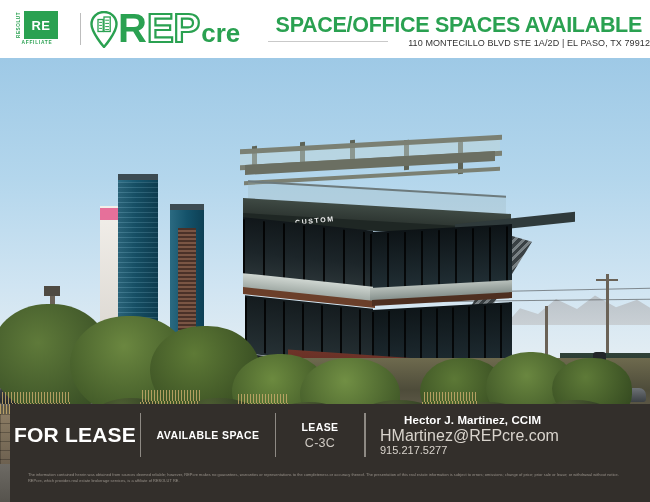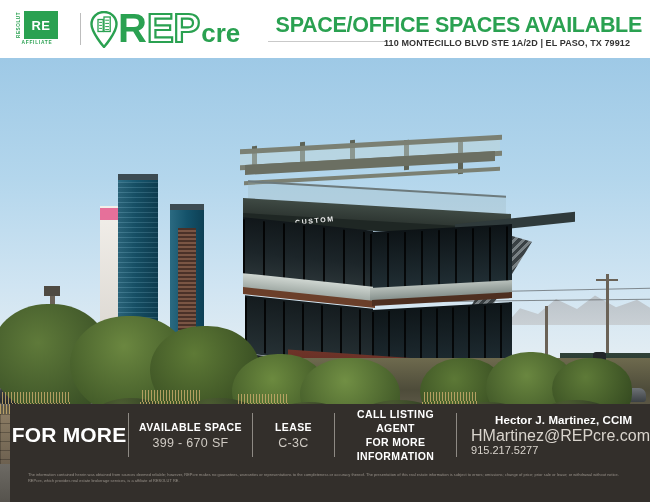--- a/index.html
+++ b/index.html
@@ -117,24 +117,24 @@
     right: 8px; top: 13px;
     color: #2aa151;
     font-size: 21.5px;
     font-weight: bold;
     letter-spacing: -0.3px;
     text-align: right;
     white-space: nowrap;
   }
   .hdr-sub {
     position: absolute;
-    right: 20px; top: 38px;
+    right: 0; top: 38px;
     color: #333333;
     font-size: 9px;
-    font-weight: bold;
+    font-weight: normal;
     letter-spacing: 0.1px;
     text-align: right;
     white-space: nowrap;
   }
 
   
   .photo {
     position: absolute;
     left: 0; top: 58px;
     width: 650px; height: 444px;
@@ -588,39 +588,34 @@
     <div class="grass" style="left:422px; top:334px; width:56px; height:24px;"></div>
 
     <div class="wall"></div>
 
     <div style="position:absolute; left:0; top:406px; width:650px; height:38px; background:linear-gradient(to bottom,#6d6a64,#56534d);"></div>
   </div>
 
   <div class="footer">
     <div class="footer-row">
 
-      <div class="for-lease">FOR MORE</div>
+      <div class="for-lease">FOR LEASE</div>
       <div class="vdiv"></div>
 
       <div class="cell cell-space">
         <div class="cell-label">AVAILABLE SPACE</div>
-        <div class="cell-value">399 - 670 SF</div>
       </div>
       <div class="vdiv"></div>
 
       <div class="cell cell-zoning">
         <div class="cell-label">LEASE</div>
         <div class="cell-value">C-3C</div>
       </div>
       <div class="vdiv"></div>
 
-      <div class="cell cell-call">
-        <div class="cell-label">CALL LISTING AGENT</div>
-        <div class="cell-label">FOR MORE INFORMATION</div>
-      </div>
       <div class="vdiv"></div>
 
       <div class="contact">
         <div class="contact-name">Hector J. Martinez, CCIM</div>
         <div class="contact-email">HMartinez@REPcre.com</div>
         <div class="contact-phone">915.217.5277</div>
       </div>
     </div>
 
     <div class="disclaimer">The information contained herein was obtained from sources deemed reliable; however, REPcre makes no guarantees, warranties or representations to the completeness or accuracy thereof. The presentation of this real estate information is subject to errors; omissions; change of price; prior sale or lease; or withdrawal without notice. REPcre, which provides real estate brokerage services, is a affiliate of RESOLUT RE.</div>

